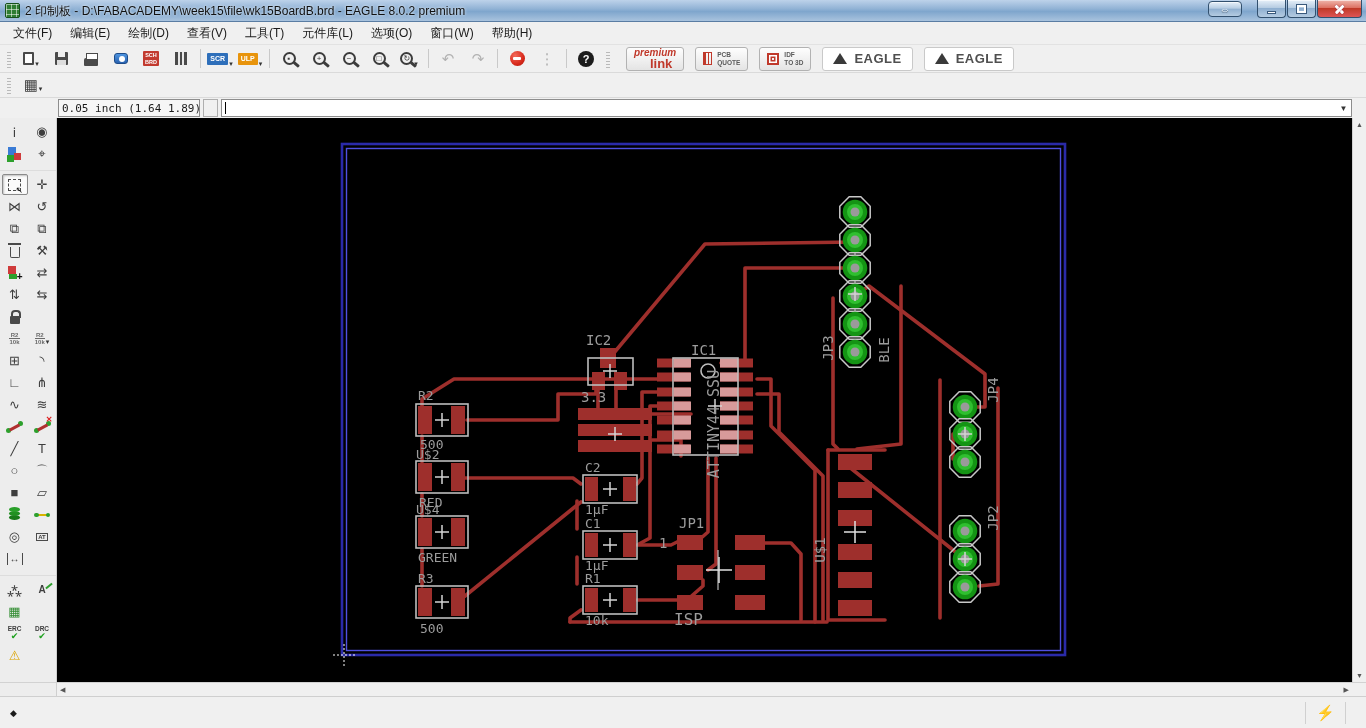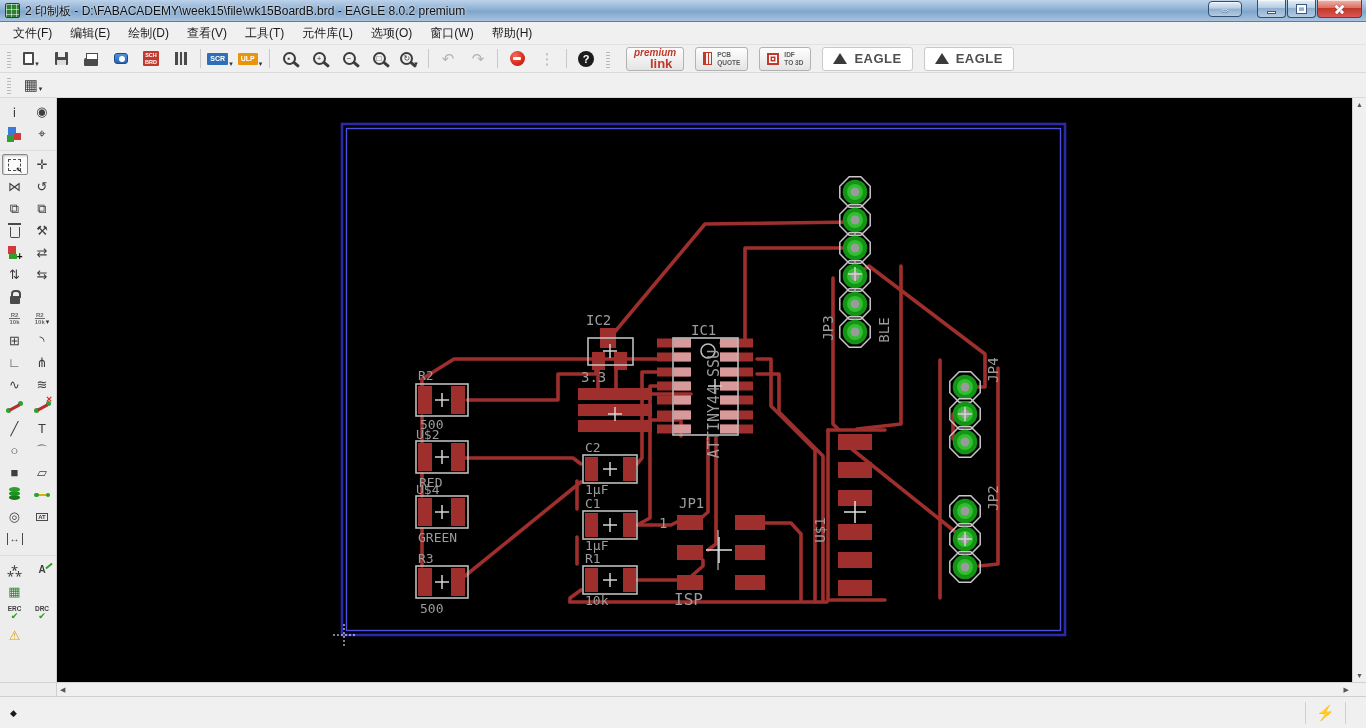--- a/index.html
+++ b/index.html
@@ -285,20 +285,29 @@
   </div>
 
   <div class="gridrow">
     <div class="grip"></div>
     <div class="gridbtn">
         <span>▦</span>
         <span class="dd">▾</span>
       </div>
   </div>
 
+  <div class="coordrow">
+    <div class="coordbox">0.05 inch (1.64 1.89)</div>
+    <div class="minibox"></div>
+    <div class="combo">
+      <span class="caret"></span>
+      <input class="cmd" value="" style="">
+      <span class="cdd">▼</span>
+    </div>
+  </div>
 
   <div class="main">
     <div class="palette" id="palette">
         <div class="pcell">
           <span>ℹ</span>
         </div>
         <div class="pcell">
           <span>◉</span>
         </div>
         <div class="pcell">

